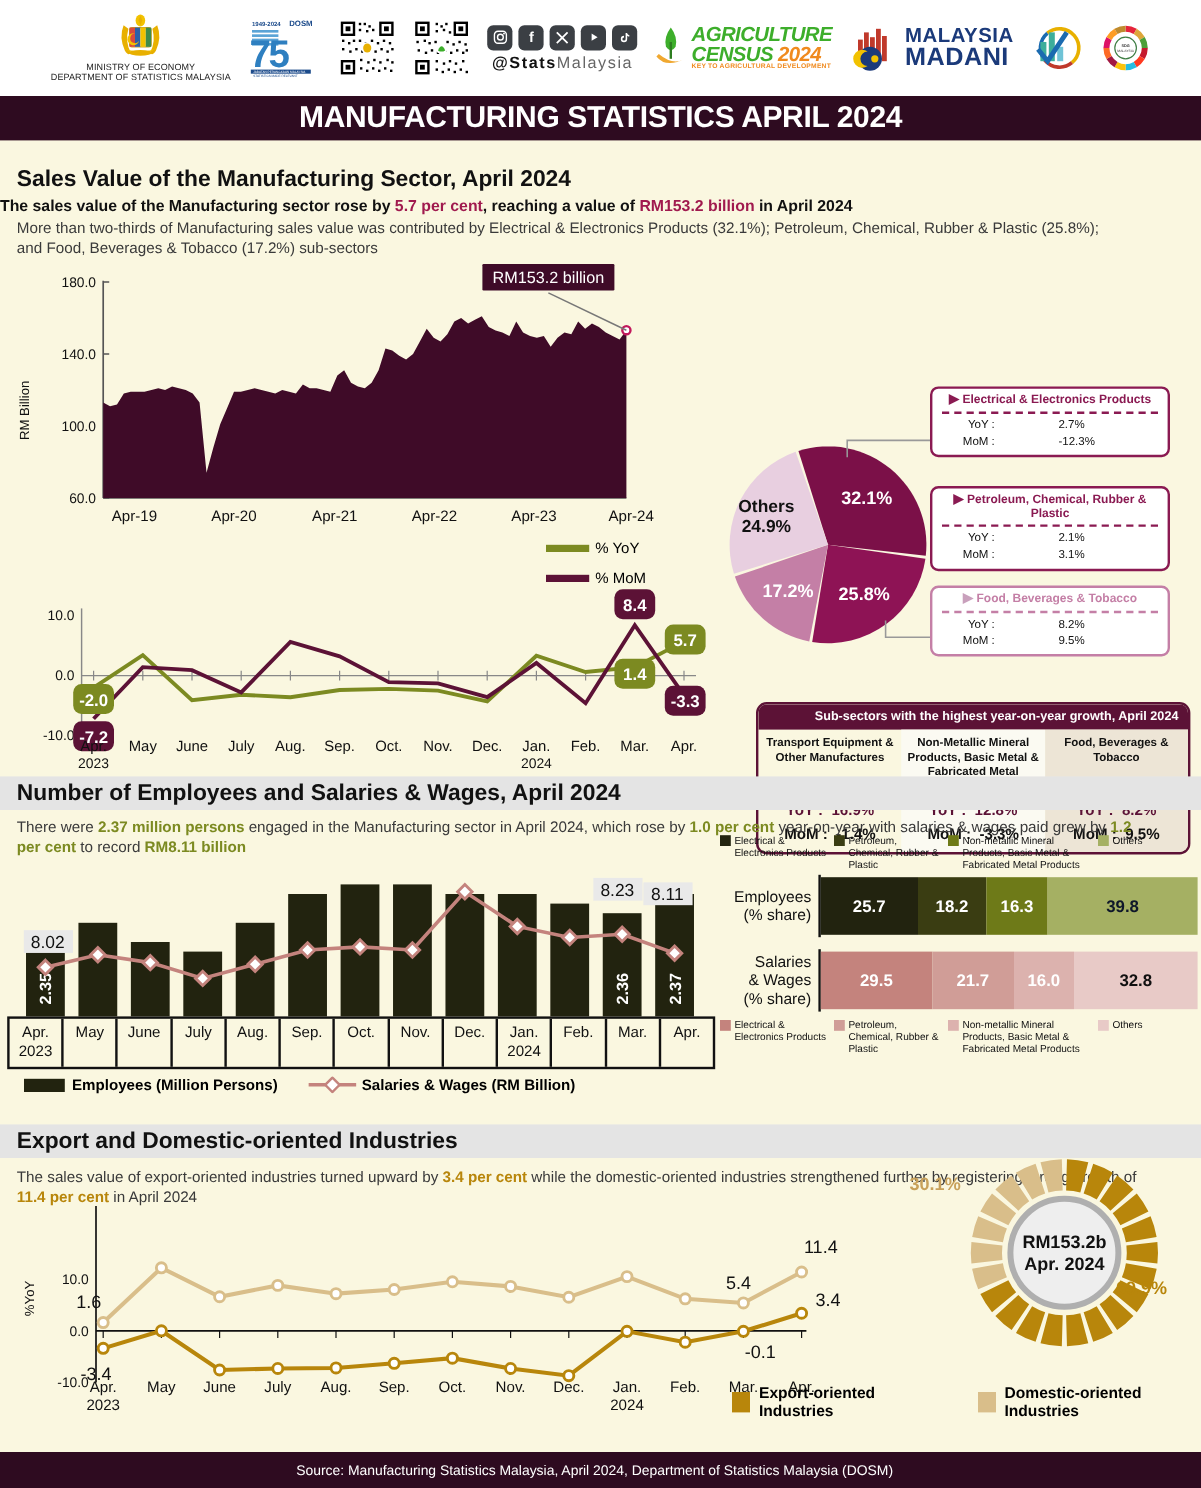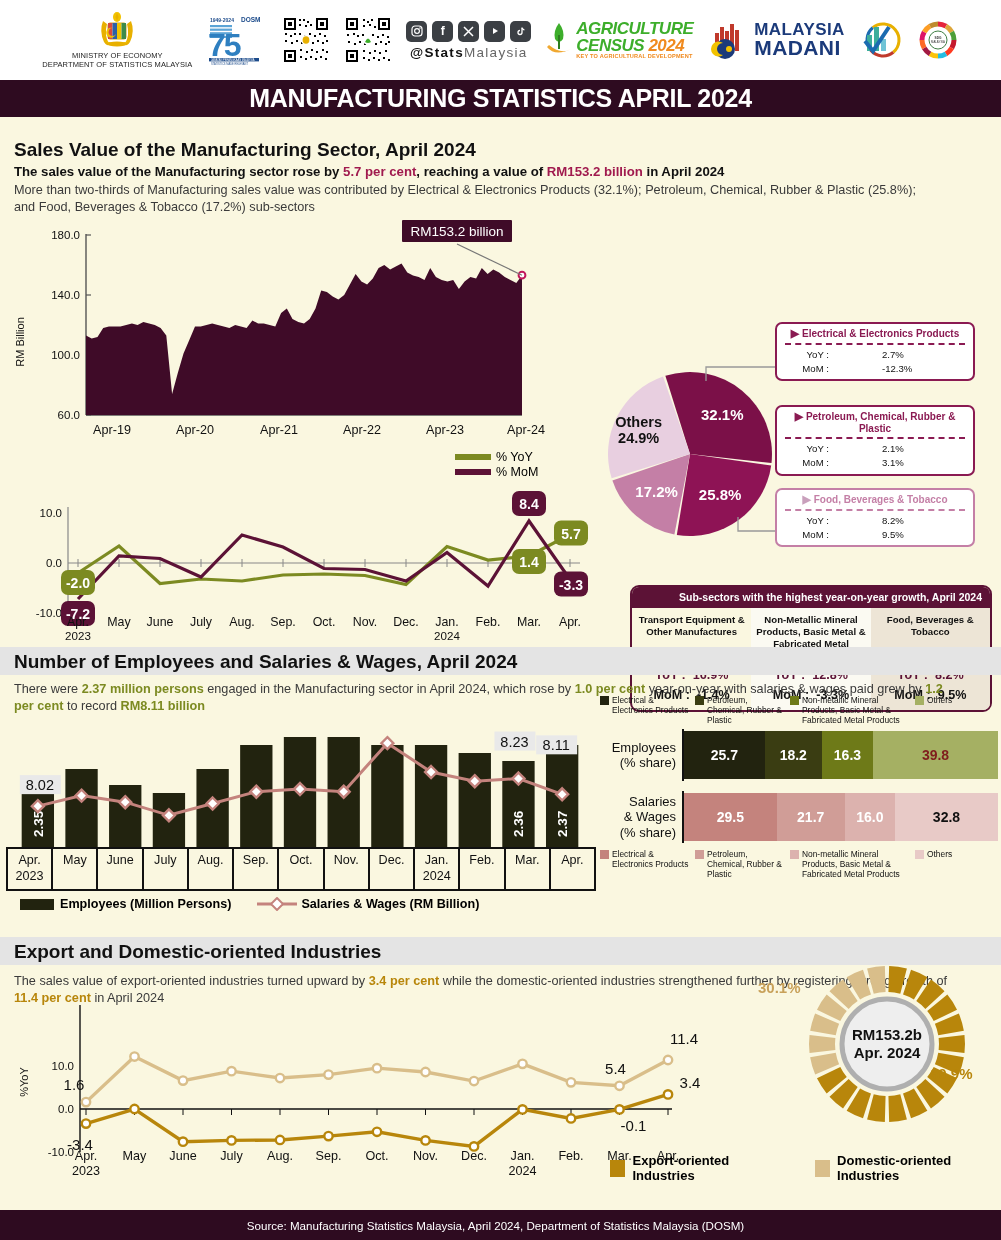--- a/index.html
+++ b/index.html
@@ -39,21 +39,21 @@
   .title-bar {
     height:37px; background:#2E0B20; color:#fff; display:flex;
     align-items:center; justify-content:center;
     font-size:25px; font-weight:bold; letter-spacing:-0.3px;
   }
   
   .sec-head {
     font-size:19px; font-weight:bold; color:#111; padding:4px 14px 2px 14px;
   }
   .sec-band { background:#E4E4E4; }
-  .sub-head { font-size:13.2px; font-weight:bold; color:#111; padding:1px 14px 0 14px;}
+  .sub-head { font-size:13.2px; font-weight:bold; color:#111; padding:1px 14px 0 0;}
   .red { color:#A01A4E; }
   .olive { color:#7C8A21; }
   .gold { color:#B8860B; }
   .body-txt { font-size:12.7px; color:#3a3a3a; padding:3px 14px 0 14px; line-height:1.32;}
   
   .axis-lab { font-size:11px; fill:#111; }
   .tick-lab { font-size:11.5px; fill:#111; }
   
   .card {
     border:2.2px solid #8A1A52; border-radius:7px; background:#fff;
@@ -449,21 +449,21 @@
           <span class="v">9.5%</span>
         </div>
     </div>
   </div>
 
   <div style="position:absolute;left:455px;top:333px;">
     <div style="display:flex;align-items:center;gap:5px;">
       <div style="width:36px;height:6px;background:#7C8A21;"></div>
       <span style="font-size:12.5px;">% YoY</span>
     </div>
-    <div style="display:flex;align-items:center;gap:5px;margin-top:1px;">
+    <div style="display:flex;align-items:center;gap:5px;margin-top:11px;">
       <div style="width:36px;height:6px;background:#5C1236;"></div>
       <span style="font-size:12.5px;">% MoM</span>
     </div>
   </div>
 
   <svg width="620" height="155" style="position:absolute;left:0px;top:368px;">
     <text x="62" y="32" class="tick-lab" text-anchor="end" font-size="13">10.0</text>
     <text x="62" y="82" class="tick-lab" text-anchor="end" font-size="13">0.0</text>
     <text x="62" y="132" class="tick-lab" text-anchor="end" font-size="13">-10.0</text>
     <line x1="68" y1="22" x2="68" y2="132" stroke="#888" stroke-width="1.2"></line>
@@ -647,21 +647,21 @@
     </div>
     <div style="display:flex;align-items:center;margin-top:4px;">
       <div class="rowlab" style="width:82px;padding-right:6px;">
         <span>Employees</span><br><span>(% share)</span>
       </div>
       <div style="border-left:2.2px solid #111;height:52px;"></div>
       <div class="stk" id="stk-emp" style="flex:1;">
           <div style="flex: 25.7 1 0%; background: rgb(34, 35, 15); color: rgb(255, 255, 255);">25.7</div>
           <div style="flex: 18.2 1 0%; background: rgb(58, 61, 18); color: rgb(255, 255, 255);">18.2</div>
           <div style="flex: 16.3 1 0%; background: rgb(110, 122, 24); color: rgb(255, 255, 255);">16.3</div>
-          <div style="flex: 39.8 1 0%; background: rgb(165, 176, 99); color: #7f1d1d;">39.8</div>
+          <div style="flex: 39.8 1 0%; background: rgb(165, 176, 99); color: #0f172a;">39.8</div>
         </div>
     </div>
     <div style="display:flex;align-items:center;margin-top:10px;">
       <div class="rowlab" style="width:82px;padding-right:6px;">
         <span>Salaries</span><br><span>&amp; Wages</span><br><span>(% share)</span>
       </div>
       <div style="border-left:2.2px solid #111;height:52px;"></div>
       <div class="stk" id="stk-sal" style="flex:1;">
           <div style="flex: 29.5 1 0%; background: rgb(196, 131, 125); color: rgb(255, 255, 255);">29.5</div>
           <div style="flex: 21.7 1 0%; background: rgb(208, 157, 151); color: rgb(255, 255, 255);">21.7</div>

